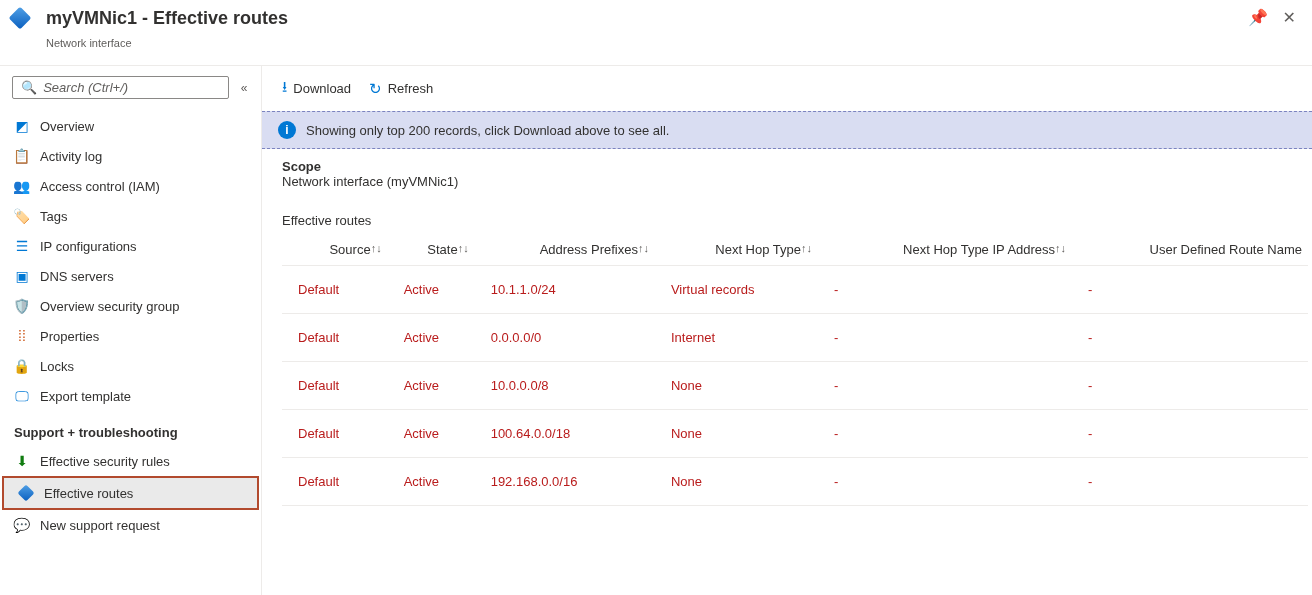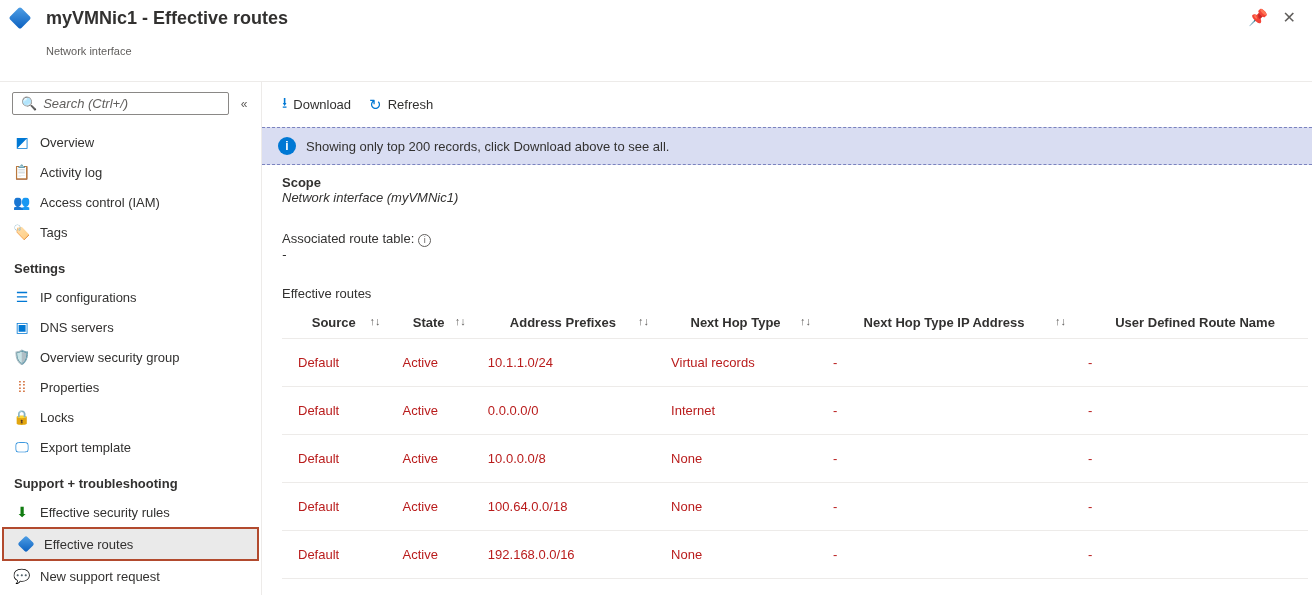--- a/index.html
+++ b/index.html
@@ -1,21 +1,21 @@
 <!DOCTYPE html>
 <html><head>
 <meta charset="utf-8">
 <style>
 * { box-sizing: border-box; margin: 0; padding: 0; }
 body { font-family: "Segoe UI", Arial, sans-serif; font-size: 13px; color: #323130; background: #fff; width: 1312px; height: 595px; overflow: hidden; }
-.header { display: flex; align-items: flex-start; padding: 8px 16px 24px 12px; border-bottom: 1px solid #edebe9; }
+.header { display: flex; align-items: flex-start; padding: 8px 16px 16px 12px; border-bottom: 1px solid #edebe9; }
 .header-icon { width: 24px; height: 24px; margin-right: 10px; margin-top: 2px; }
 .header-title-block { flex: 1; }
 .header-title { font-size: 18px; font-weight: 600; color: #323130; }
-.header-subtitle { font-size: 11px; color: #605e5c; margin-top: 16px; }
+.header-subtitle { font-size: 11px; color: #605e5c; margin-top: 8px; }
 .header-actions { display: flex; gap: 14px; align-items: center; }
 .header-actions span { cursor: pointer; font-size: 16px; color: #605e5c; }
 
 .body { display: flex; height: calc(100% - 44px); }
 .sidebar { width: 262px; border-right: 1px solid #edebe9; padding-top: 10px; }
 .search-row { display: flex; align-items: center; padding: 0 8px 12px 12px; gap: 6px; }
 .search-box { flex: 1; display: flex; align-items: center; border: 1px solid #8a8886; border-radius: 2px; padding: 3px 8px; color: #605e5c; font-style: italic; font-size: 13px; gap: 6px; }
 .search-box span.icon { font-style: normal; color: #605e5c; }
 .collapse-chevron { width: 18px; text-align: center; color: #605e5c; cursor: pointer; font-size: 12px; }
 
@@ -30,27 +30,27 @@
 .toolbar { display: flex; gap: 18px; padding: 10px 20px; }
 .tool-btn { display: flex; align-items: center; gap: 6px; cursor: pointer; color: #323130; font-size: 13px; }
 .tool-btn .icon { color: #0078d4; font-size: 15px; }
 
 .info-bar { background: #d9ddf2; border-top: 1px dashed #7b83bf; border-bottom: 1px dashed #7b83bf; padding: 9px 16px; display: flex; align-items: center; gap: 10px; font-size: 13px; color: #323130; }
 .info-bar .icon { width: 18px; height: 18px; border-radius: 50%; background: #0078d4; color: #fff; display: inline-flex; align-items: center; justify-content: center; font-size: 12px; font-weight: 700; }
 
 .kv-row { display: flex; padding: 10px 20px; font-size: 13px; flex-direction: column; }
 .kv-label { width: 340px; font-weight: 600; }
 .kv-label.normal { font-weight: 400; }
-.kv-val { color: #323130; font-style: italic; }
+.kv-val { color: #323130; }
 .info-icon { display: inline-flex; width: 13px; height: 13px; border: 1px solid #605e5c; border-radius: 50%; font-size: 9px; align-items: center; justify-content: center; margin-left: 4px; color: #605e5c; }
 
 .table-title { padding: 14px 20px 6px 20px; font-size: 13px; }
 
 table { width: calc(100% - 24px); margin-left: 20px; border-collapse: collapse; font-size: 13px; }
-th { text-align: center; padding: 8px 6px; border-bottom: 1px solid #edebe9; font-weight: 700; color: #323130; white-space: nowrap; }
+th { text-align: right; padding: 8px 6px; border-bottom: 1px solid #edebe9; font-weight: 400; color: #323130; white-space: nowrap; }
 th .sort { float: right; color: #605e5c; font-size: 11px; margin-right: 10px; }
 td { padding: 16px 6px; border-bottom: 1px solid #edebe9; color: #b91c1c; }
 th:first-child, td:first-child { padding-left: 16px; }
 
 
 .c-blue { color: #0078d4; }
 .c-green { color: #107c10; }
 .c-orange { color: #ca5010; }
 .c-grey { color: #605e5c; }
 .c-teal { color: #038387; }
@@ -92,21 +92,20 @@
       </div>
     <div class="nav-item">
         <span class="icon c-teal">👥</span>
         <span>Access control (IAM)</span>
       </div>
     <div class="nav-item">
         <span class="icon c-blue">🏷️</span>
         <span>Tags</span>
       </div>
 
-    <div class="section-label">Settings</div>
     <div class="nav-item">
         <span class="icon c-blue">☰</span>
         <span>IP configurations</span>
       </div>
     <div class="nav-item">
         <span class="icon c-blue">▣</span>
         <span>DNS servers</span>
       </div>
     <div class="nav-item">
         <span class="icon c-blue">🛡️</span>
@@ -159,24 +158,20 @@
     <div class="info-bar">
       <span class="icon">i</span>
       <span>Showing only top 200 records, click Download above to see all.</span>
     </div>
 
     <div class="kv-row">
       <div class="kv-label">Scope</div>
       <div class="kv-val">Network interface (myVMNic1)</div>
     </div>
 
-    <div class="kv-row" style="padding-top:16px;">
-      <div class="kv-label normal"><span>Associated route table:</span><span class="info-icon">i</span></div>
-      <div class="kv-val">-</div>
-    </div>
 
     <div class="table-title">Effective routes</div>
 
     <table>
       <thead>
         <tr>
           <th><span>Source</span><span class="sort">↑↓</span></th>
           <th><span>State</span><span class="sort">↑↓</span></th>
           <th><span>Address Prefixes</span><span class="sort">↑↓</span></th>
           <th><span>Next Hop Type</span><span class="sort">↑↓</span></th>

